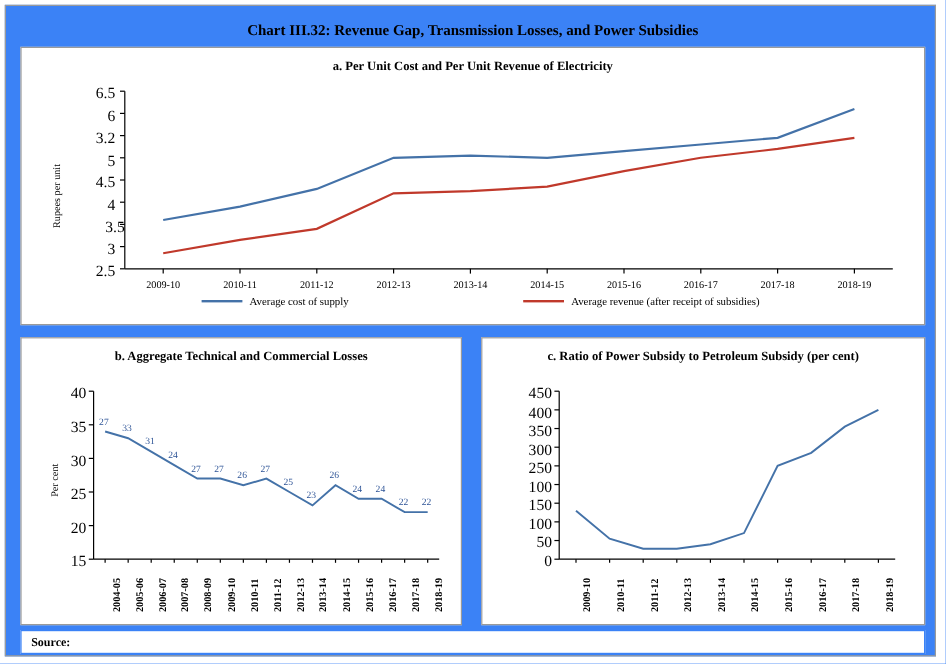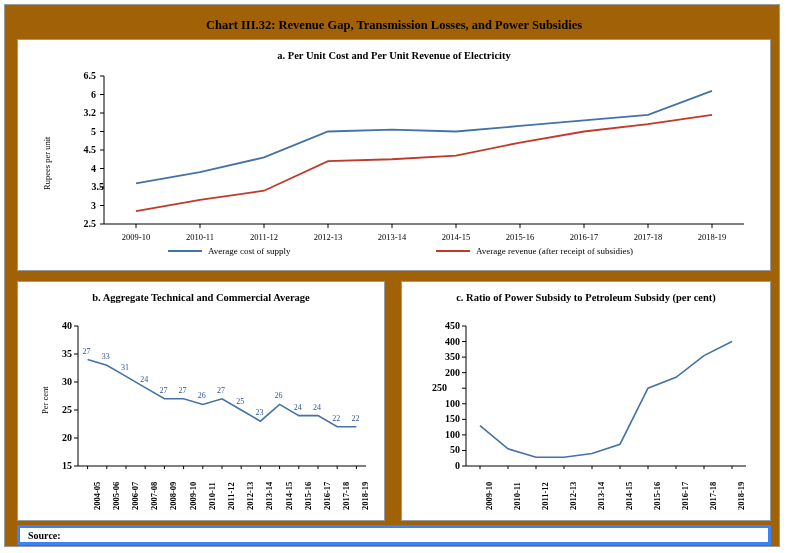--- a/index.html
+++ b/index.html
@@ -4,42 +4,42 @@
 <style>
   html,body{margin:0;padding:0;}
   body{
     width:788px;height:553px;
     background:#ffffff;
     font-family:"Liberation Serif", serif;
     color:#000;
   }
   .frame{
     position:absolute;left:4px;top:4px;width:776px;height:543px;
-    border:1px solid #9a9a9a;background:#a16207;box-sizing:border-box;
+    border:1px solid #9a9a9a;background:#3b82f6;box-sizing:border-box;
   }
   .title-bar{
     position:absolute;left:12px;top:8px;width:754px;height:24px;
     display:flex;align-items:center;justify-content:center;
     font-weight:bold;font-size:12.5px;
   }
   .panel{
     position:absolute;background:#ffffff;border:1px solid #9a9a9a;box-sizing:border-box;
   }
   .panel-title{
     position:absolute;left:0;right:0;text-align:center;font-weight:bold;font-size:10.5px;
   }
   
   #panelA{left:12px;top:34px;width:754px;height:232px;}
   #panelA .panel-title{top:10px;}
   .plotA{position:absolute;left:86px;top:36px;width:640px;height:148px;}
   .ylab{
     position:absolute;font-size:8.5px;
     transform:rotate(-90deg);transform-origin:left top;white-space:nowrap;
   }
-  .tick{position:absolute;font-size:10px;color:#000;font-weight:bold;}
+  .tick{position:absolute;font-size:13px;color:#000;}
   .xtickA{position:absolute;font-size:8.5px;text-align:center;width:70px;}
   .legendA{position:absolute;top:206px;left:0;right:18px;height:16px;font-size:9px;}
   .legA-item{position:absolute;display:flex;align-items:center;gap:6px;}
   .legline{display:inline-block;width:34px;height:2px;}
   
   #panelB{left:12px;top:276px;width:368px;height:240px;}
   #panelB .panel-title{top:10px;}
   .plotB{position:absolute;left:60px;top:44px;width:288px;height:140px;}
   .xtickB{
     position:absolute;font-size:8.5px;font-weight:bold;
@@ -50,21 +50,21 @@
   #panelC{left:396px;top:276px;width:370px;height:240px;}
   #panelC .panel-title{top:10px;}
   .plotC{position:absolute;left:64px;top:44px;width:280px;height:140px;}
   .xtickC{
     position:absolute;font-size:8.5px;font-weight:bold;
     transform:rotate(-90deg);transform-origin:left top;white-space:nowrap;
   }
   
   .source{
     position:absolute;left:12px;top:520px;width:754px;height:20px;
-    background:#ffffff;border:3px solid #3b82f6;box-sizing:border-box;
+    background:#ffffff;border:1px solid #3b82f6;box-sizing:border-box;
     display:flex;align-items:center;padding-left:8px;font-size:10px;
   }
   .source b{font-weight:bold;}
   svg{display:block;overflow:visible;}
 </style>
 </head>
 <body>
 
 <div class="frame">
 
@@ -128,21 +128,21 @@
       <div class="xtickA" style="left: 275px; top: 192px;">2012-13</div>
       <div class="xtickA" style="left: 339px; top: 192px;">2013-14</div>
       <div class="xtickA" style="left: 403px; top: 192px;">2014-15</div>
       <div class="xtickA" style="left: 467px; top: 192px;">2015-16</div>
       <div class="xtickA" style="left: 531px; top: 192px;">2016-17</div>
       <div class="xtickA" style="left: 595px; top: 192px;">2017-18</div>
       <div class="xtickA" style="left: 659px; top: 192px;">2018-19</div>
     </div>
 
   <div class="panel" id="panelB">
-    <div class="panel-title">b. Aggregate Technical and Commercial Average</div>
+    <div class="panel-title">b. Aggregate Technical and Commercial Losses</div>
 
     <div class="ylab" style="left:22px;top:132px;">Per cent</div>
 
     <div class="plotB">
       <svg id="svgB" width="288" height="140">
           <line x1="0" y1="0" x2="0" y2="140" stroke="#000" stroke-width="1"></line>
           <line x1="0" y1="140" x2="288" y2="140" stroke="#000" stroke-width="1"></line>
           <line x1="-4" y1="140" x2="0" y2="140" stroke="#000" stroke-width="1"></line>
           <line x1="-4" y1="112" x2="0" y2="112" stroke="#000" stroke-width="1"></line>
           <line x1="-4" y1="84" x2="0" y2="84" stroke="#000" stroke-width="1"></line>
@@ -233,22 +233,22 @@
           <line x1="210" y1="140" x2="210" y2="143" stroke="#000" stroke-width="1"></line>
           <line x1="238" y1="140" x2="238" y2="143" stroke="#000" stroke-width="1"></line>
           <line x1="266" y1="140" x2="266" y2="143" stroke="#000" stroke-width="1"></line>
         </svg>
     </div>
   <div class="tick" style="left: 30px; top: 178px; width: 28px; text-align: right;">0</div>
       <div class="tick" style="left: 30px; top: 162.444px; width: 28px; text-align: right;">50</div>
       <div class="tick" style="left: 30px; top: 146.889px; width: 28px; text-align: right;">100</div>
       <div class="tick" style="left: 30px; top: 131.333px; width: 28px; text-align: right;">150</div>
       <div class="tick" style="left: 30px; top: 115.778px; width: 28px; text-align: right;">100</div>
-      <div class="tick" style="left: 30px; top: 100.222px; width: 28px; text-align: left;">250</div>
-      <div class="tick" style="left: 30px; top: 84.6667px; width: 28px; text-align: right;">200</div>
+      <div class="tick" style="left: 30px; top: 100.222px; width: 28px; text-align: right;">250</div>
+      <div class="tick" style="left: 30px; top: 84.6667px; width: 28px; text-align: right;">300</div>
       <div class="tick" style="left: 30px; top: 69.1111px; width: 28px; text-align: right;">350</div>
       <div class="tick" style="left: 30px; top: 53.5556px; width: 28px; text-align: right;">400</div>
       <div class="tick" style="left: 30px; top: 38px; width: 28px; text-align: right;">450</div>
       <div class="xtickC" style="left: 82px; top: 228px;">2009-10</div>
       <div class="xtickC" style="left: 110px; top: 228px;">2010-11</div>
       <div class="xtickC" style="left: 138px; top: 228px;">2011-12</div>
       <div class="xtickC" style="left: 166px; top: 228px;">2012-13</div>
       <div class="xtickC" style="left: 194px; top: 228px;">2013-14</div>
       <div class="xtickC" style="left: 222px; top: 228px;">2014-15</div>
       <div class="xtickC" style="left: 250px; top: 228px;">2015-16</div>

